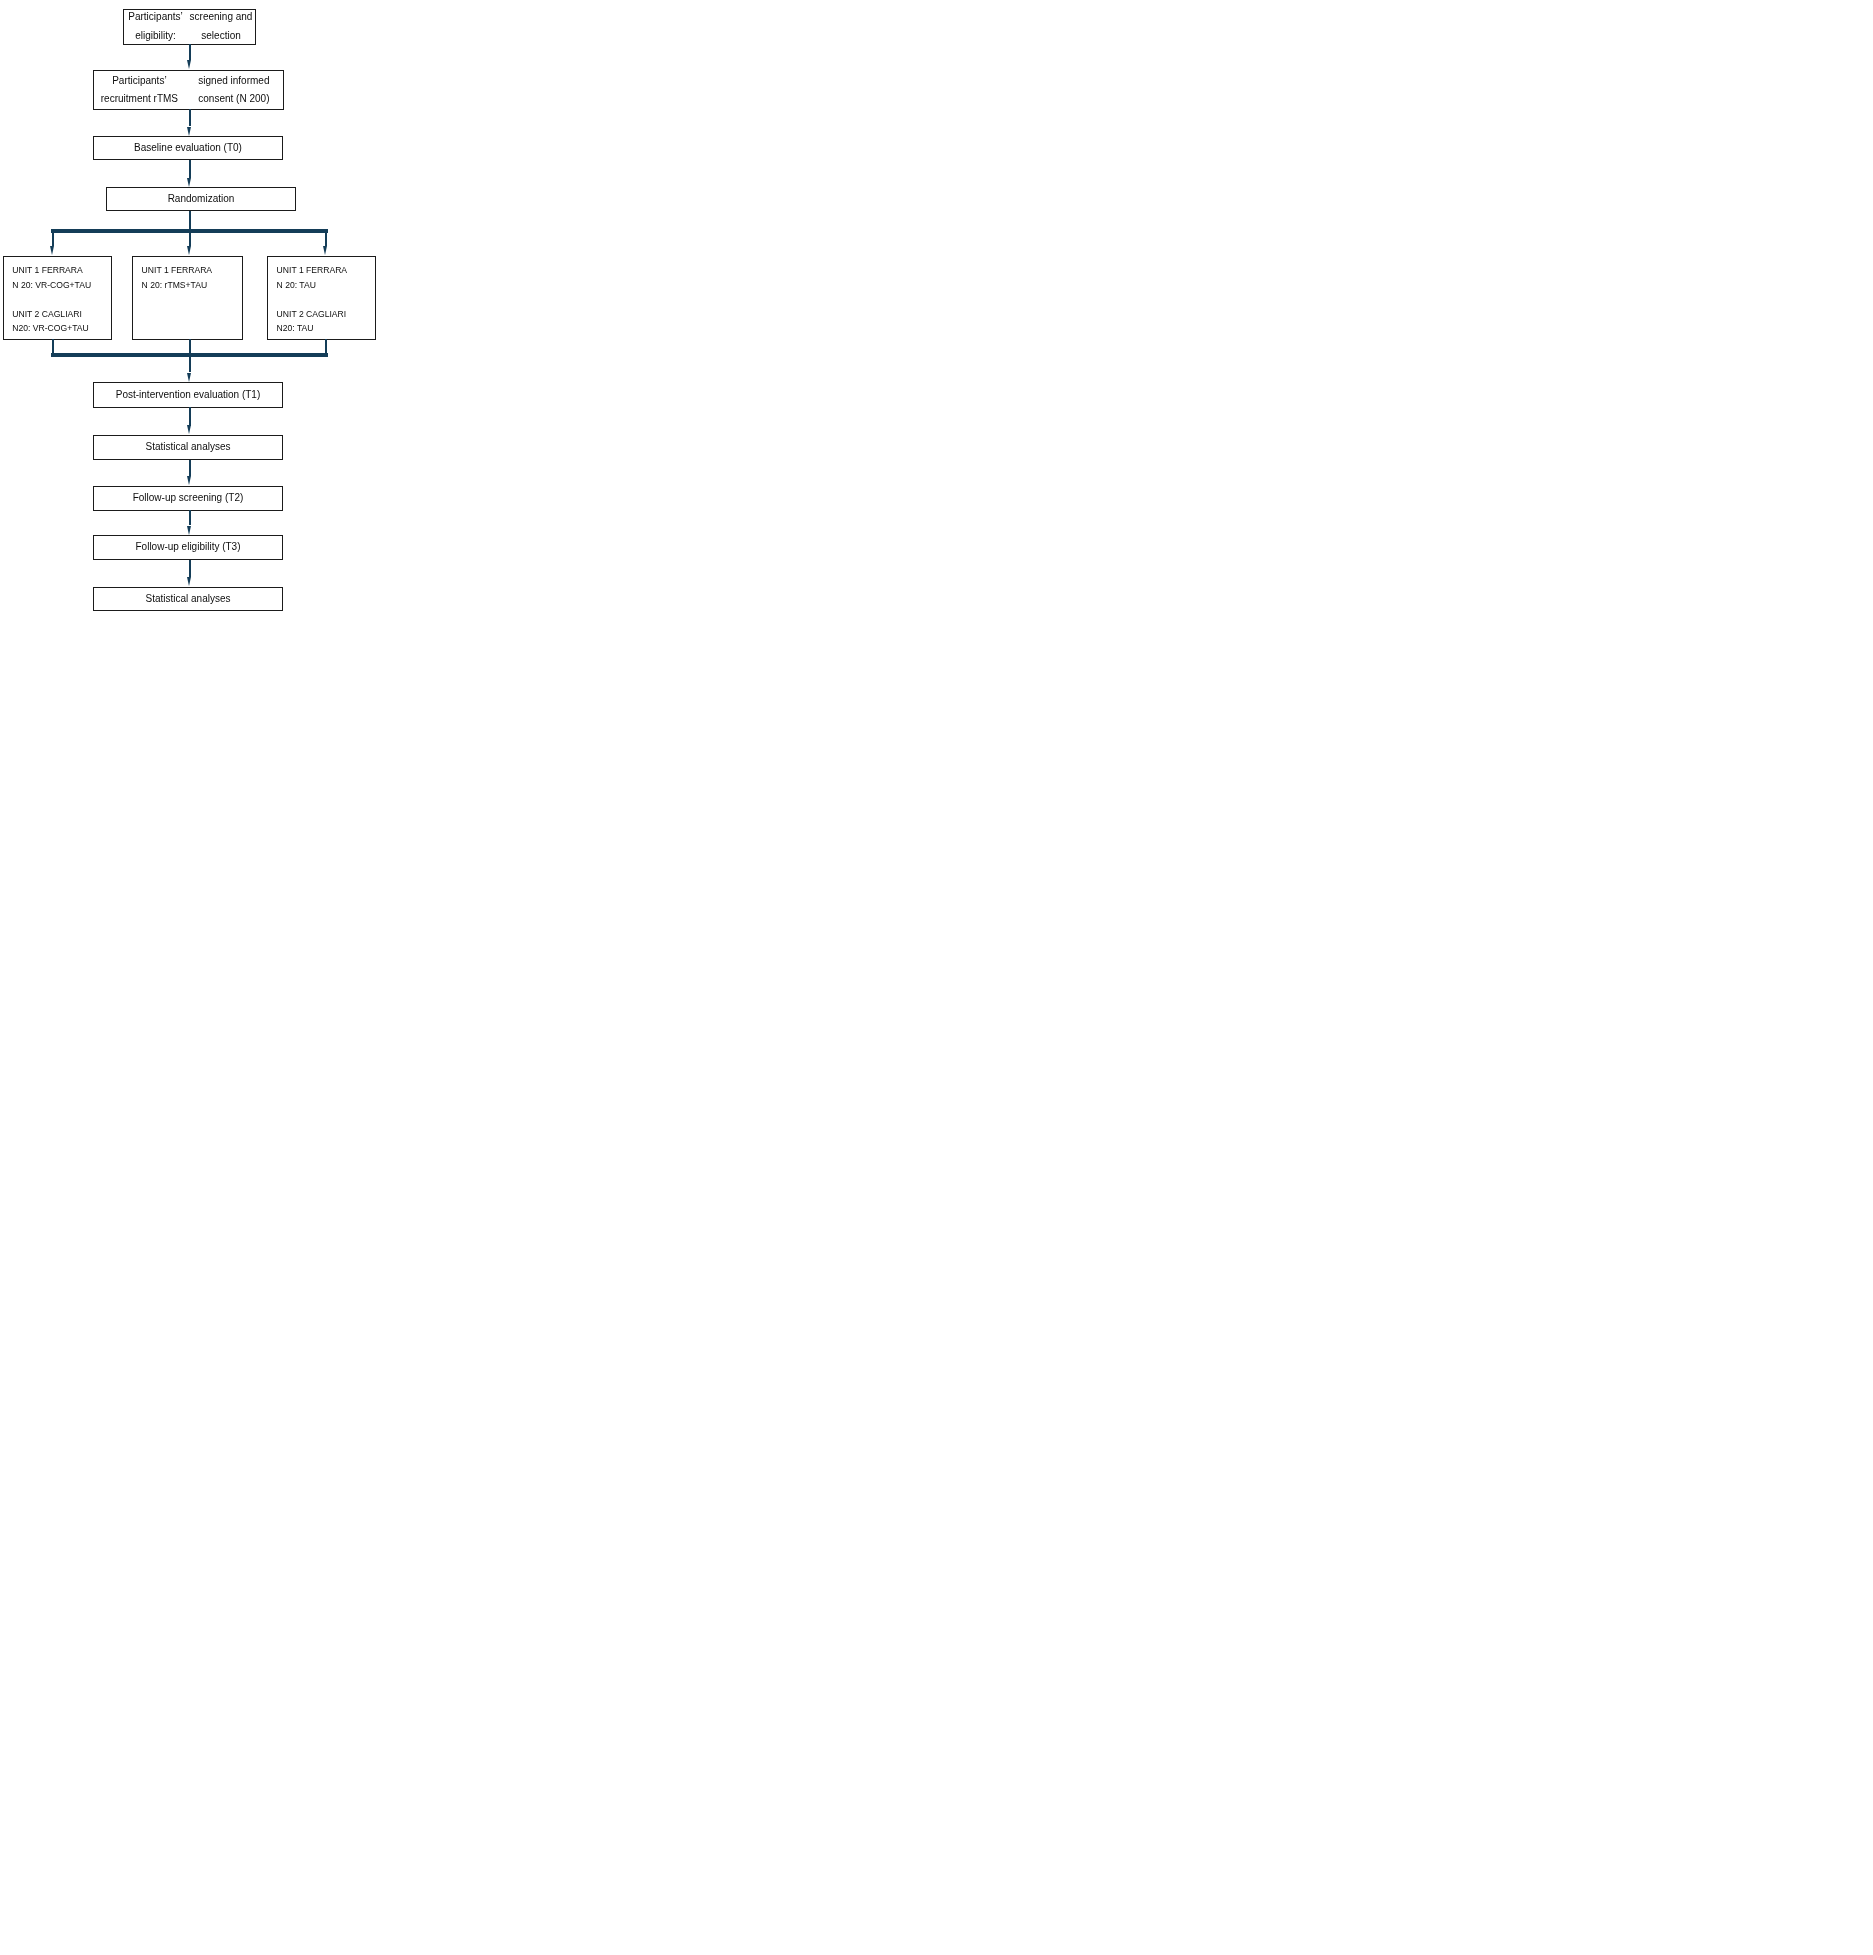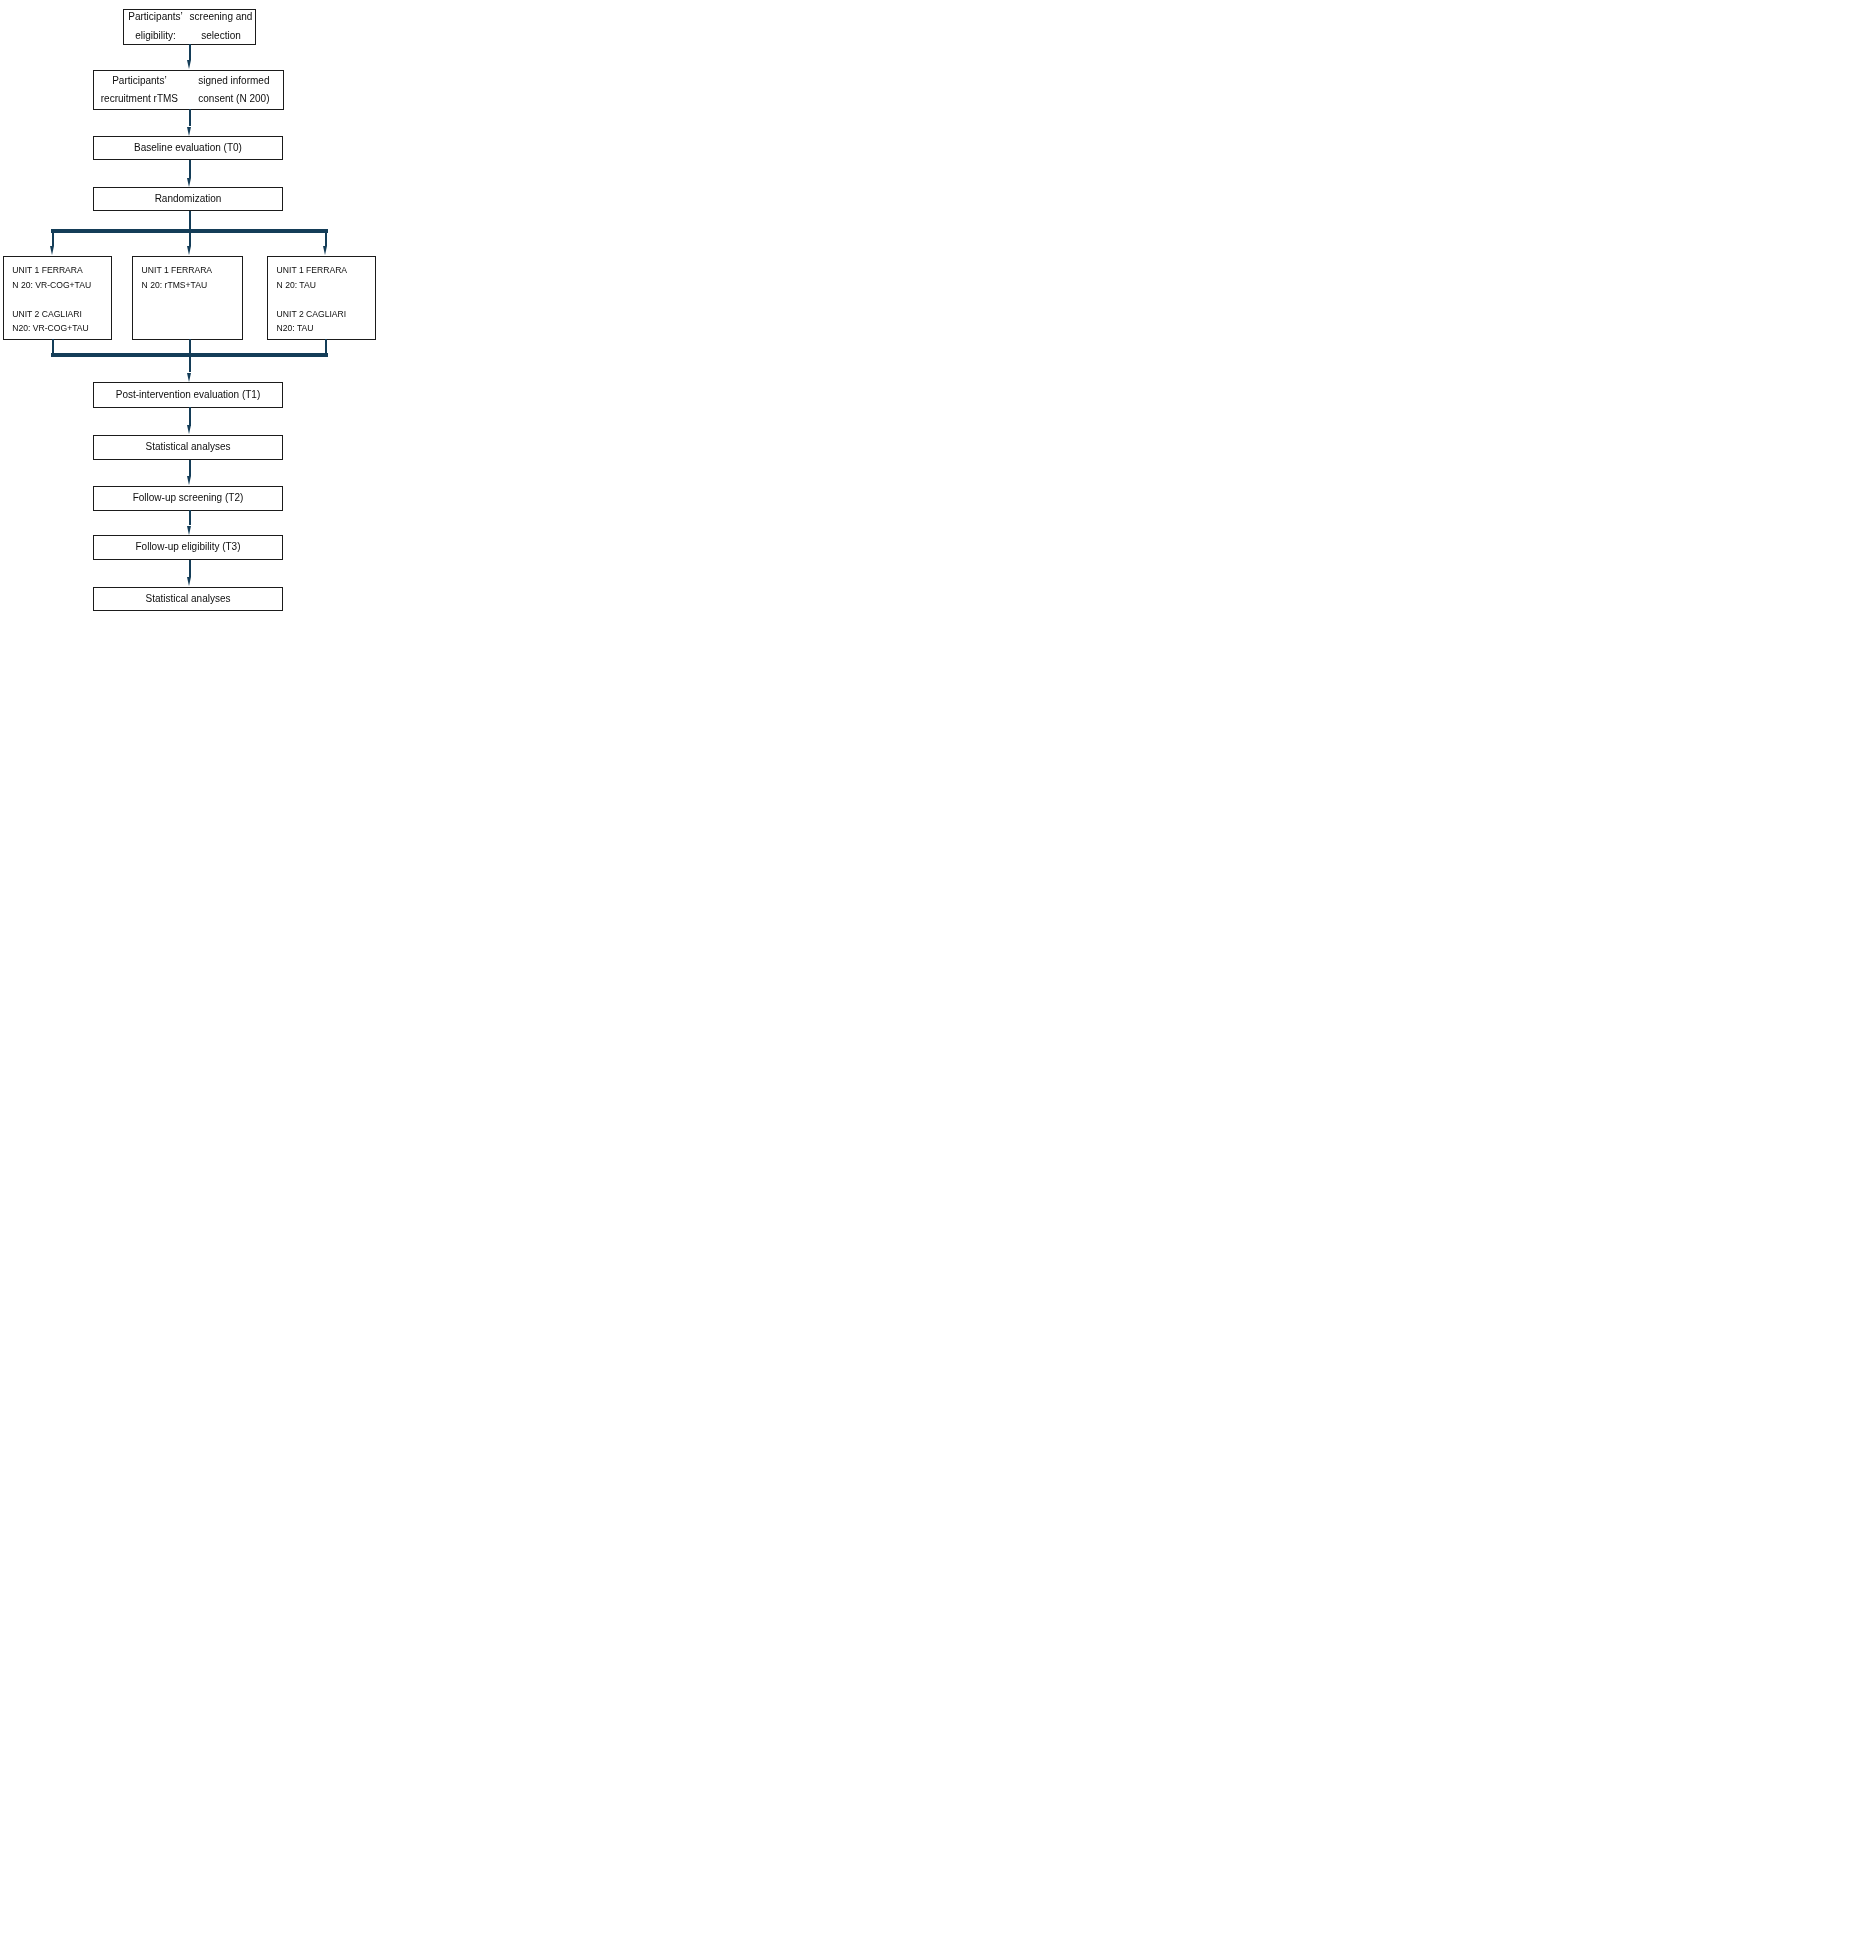--- a/index.html
+++ b/index.html
@@ -88,21 +88,21 @@
   <div class="vline" style="left:189px;top:109px;height:17px;"></div>
   <div class="arrowhead" style="left:187px;top:127px;"></div>
 
   <div class="box" style="left:93px;top:136px;width:190px;height:23.5px;">
     <div>Baseline evaluation (T0)</div>
   </div>
 
   <div class="vline" style="left:189px;top:160px;height:18.4px;"></div>
   <div class="arrowhead" style="left:187px;top:178px;"></div>
 
-  <div class="box" style="left:93px;top:187px;width:190px;height:24px;">
+  <div class="box" style="left:106px;top:187px;width:190px;height:24px;">
     <div>Randomization</div>
   </div>
 
   <div class="vline" style="left:189px;top:211px;height:35px;"></div>
   <div class="hbar" style="left:51px;top:229px;width:277px;"></div>
   <div class="vline" style="left:52px;top:233px;height:13.3px;"></div>
   <div class="vline" style="left:325px;top:233px;height:13.3px;"></div>
   <div class="arrowhead" style="left:50px;top:246px;"></div>
   <div class="arrowhead" style="left:187px;top:246px;"></div>
   <div class="arrowhead" style="left:323px;top:246px;"></div>

